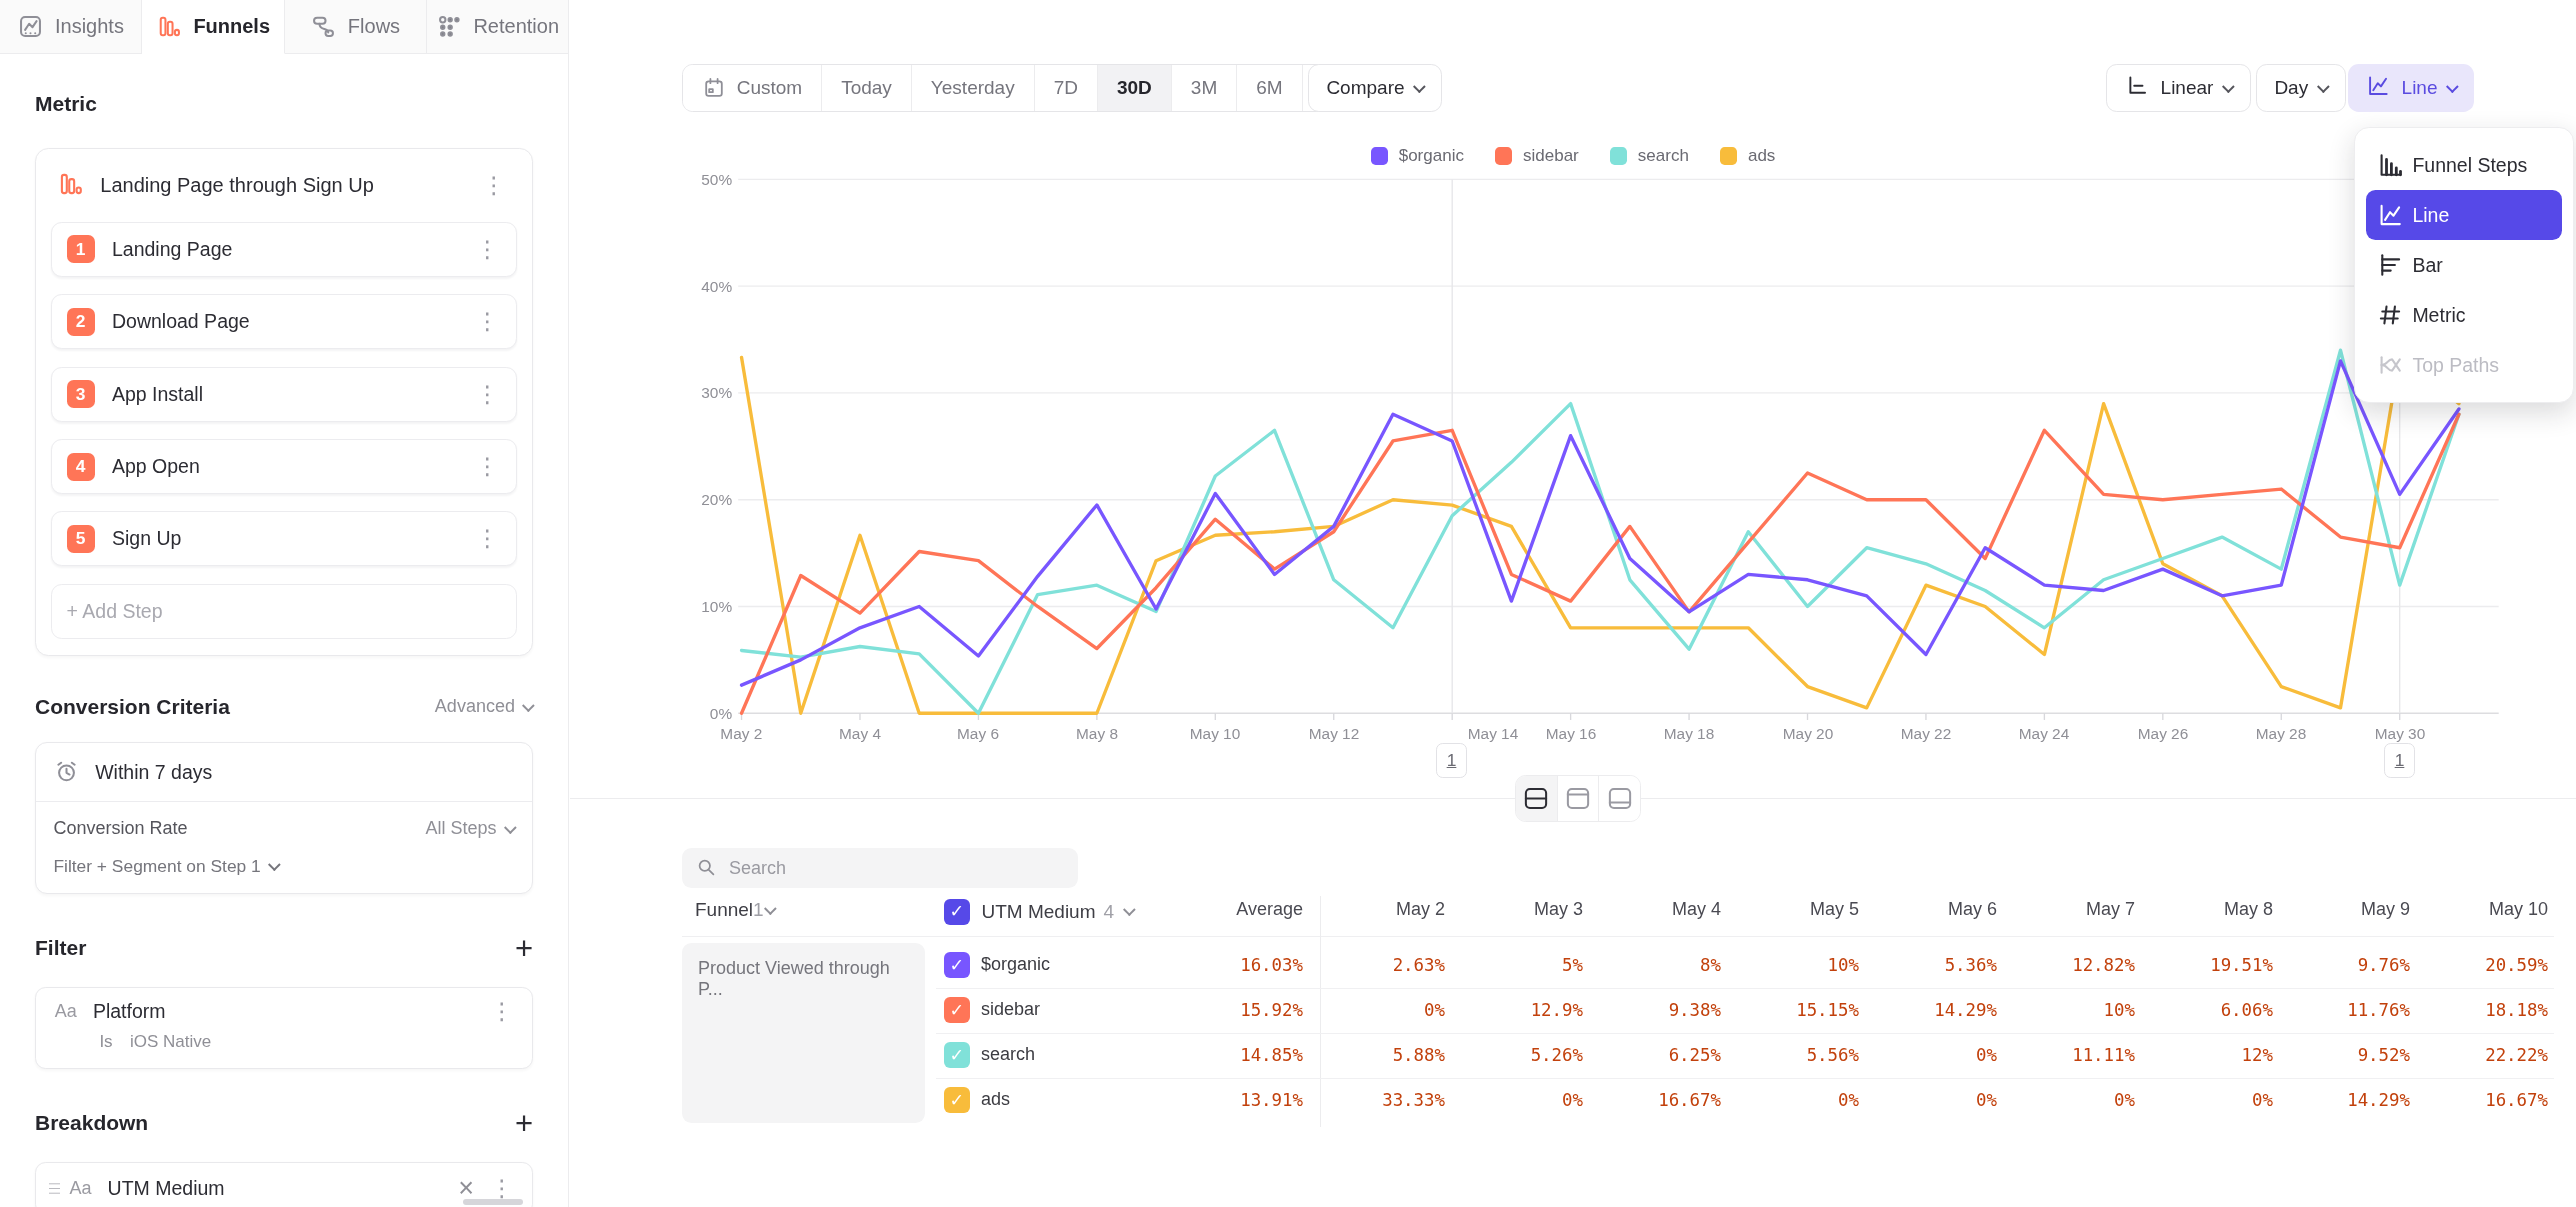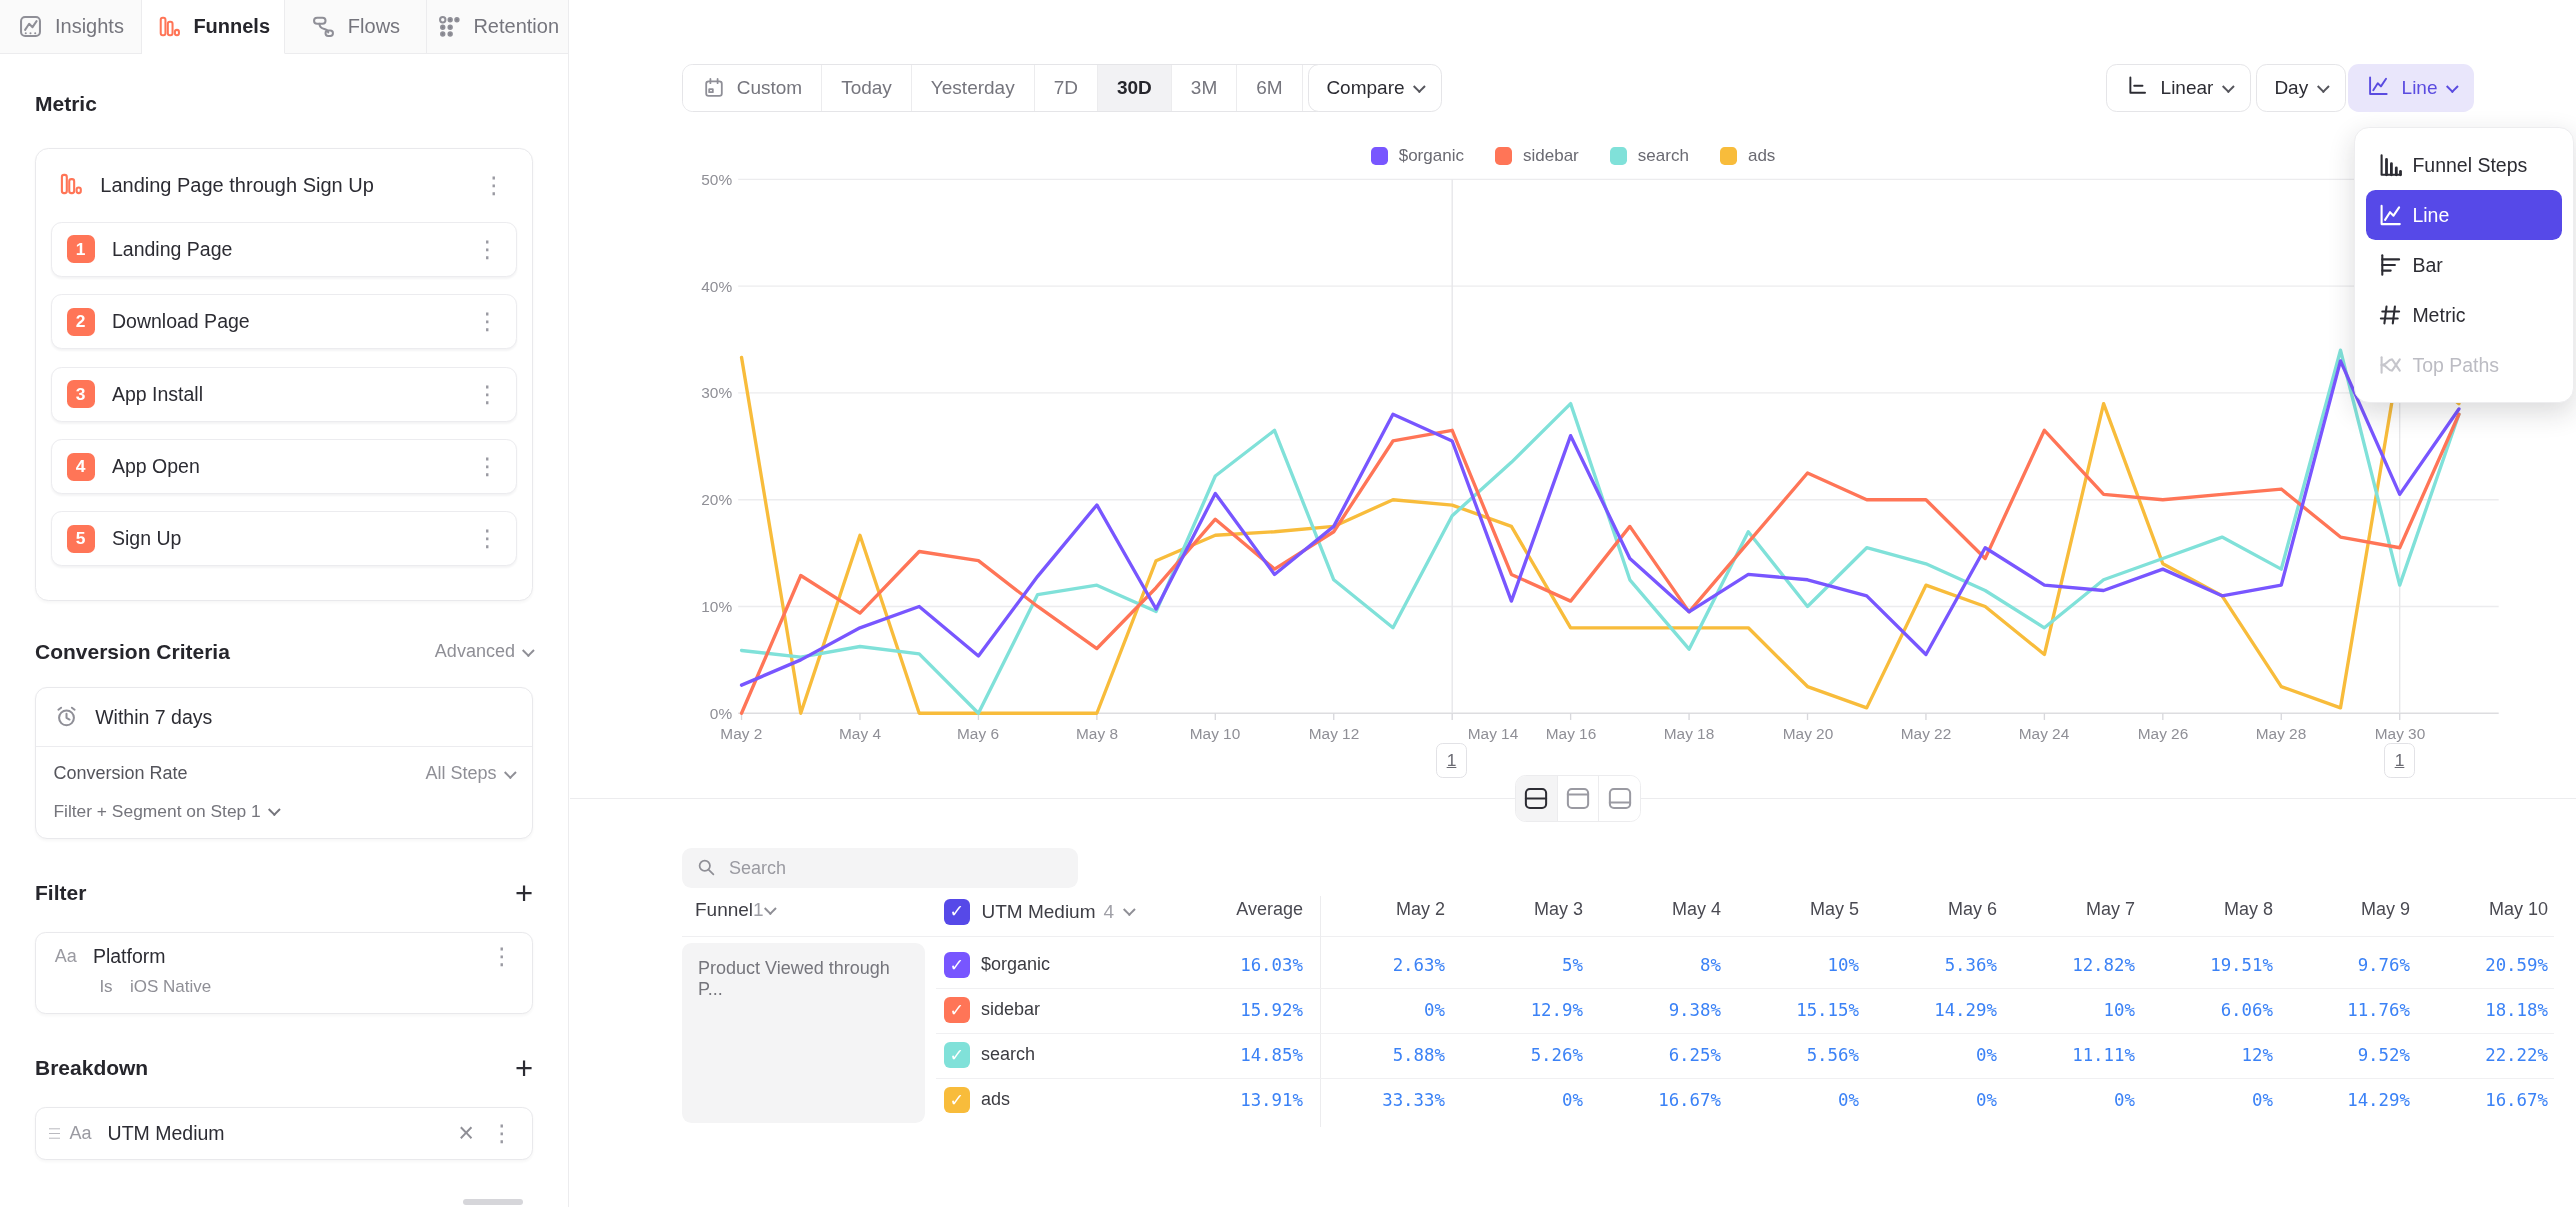--- a/index.html
+++ b/index.html
@@ -113,21 +113,21 @@
   .thead .bl { position:absolute; left:374px; display:flex; align-items:center; gap:12px; font-size:19px; color:#3e3e45; cursor:pointer; }
   .hcell { position:absolute; width:127px; text-align:right; font-size:18px; color:#4a4a52; }
   .headline { position:absolute; left:112px; top:936px; width:1872px; border-top:1.3px solid #efeff1; }
   .vsep { position:absolute; left:750px; top:896px; height:231px; border-left:1.3px solid #ececee; }
   .fcell { position:absolute; left:112px; top:943px; width:243px; height:180px; background:#f4f4f5;
     border-radius:9.4px; padding:14.8px 16px; font-size:18px; color:#75757c; }
   .trow { position:absolute; left:0; width:2006px; height:45px; }
   .trow .cbox { position:absolute; left:374px; top:9.4px; }
   .trow .rname { position:absolute; left:411px; top:10.7px; font-size:18px; color:#3c3c42; }
   .vcell { position:absolute; top:12px; width:127px; text-align:right; font-family:"DejaVu Sans Mono", monospace;
-    font-size:17.4px; color:#3b82f6; }
+    font-size:17.4px; color:#c2410c; }
   .rowsep { position:absolute; left:366px; width:1618px; border-top:1.3px solid #f0f0f2; }
 
   
   .ctooltip { position:absolute; left:1578px; top:182px; width:211px; border-radius:10.7px; background:#37363d;
     padding:10.7px; z-index:40; box-shadow:0 6.7px 20px rgba(0,0,0,.25); }
   .ctooltip .mini { width:189px; height:90px; background:#fff; border-radius:6.7px; overflow:hidden; }
   .ctooltip .txt { color:#fff; font-size:18px; line-height:23.5px; margin:10.7px 2.7px 4px 2.7px; }
   .ctooltip .arr { position:absolute; right:-10.7px; top:62px; width:0; height:0;
     border-top:10.7px solid transparent; border-bottom:10.7px solid transparent; border-left:12px solid #37363d; }
 
@@ -221,20 +221,23 @@
               <span class="step-num">4</span>
               <span class="step-label">App Open</span>
               <span class="kebab">⋮</span>
             </div>
             <div class="step-card">
               <span class="step-num">5</span>
               <span class="step-label">Sign Up</span>
               <span class="kebab">⋮</span>
             </div>
           </div>
+        <div class="step-card add">
+          <span>+ Add Step</span>
+        </div>
       </div>
 
       <div class="row-heading">
         <span class="h">Conversion Criteria</span>
         <span class="adv">
           <span>Advanced</span>
           <span class="chev"></span>
         </span>
       </div>
 

